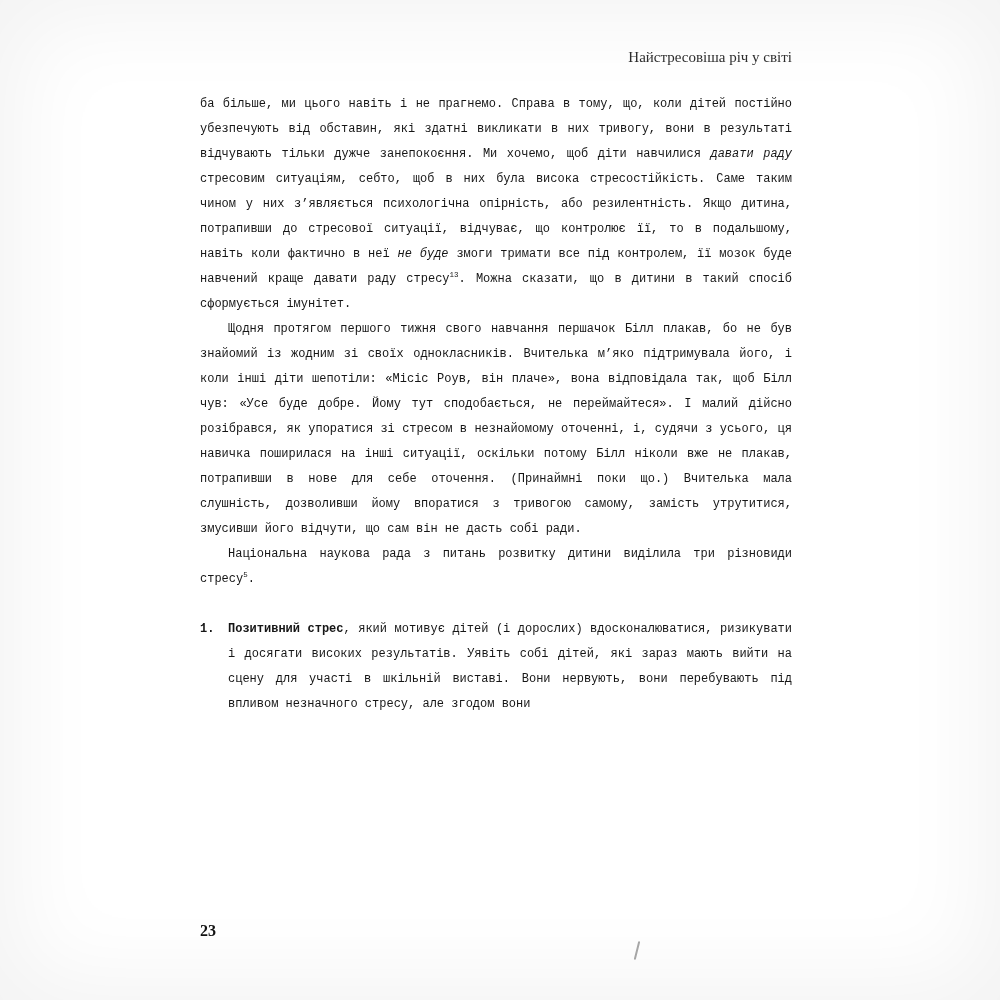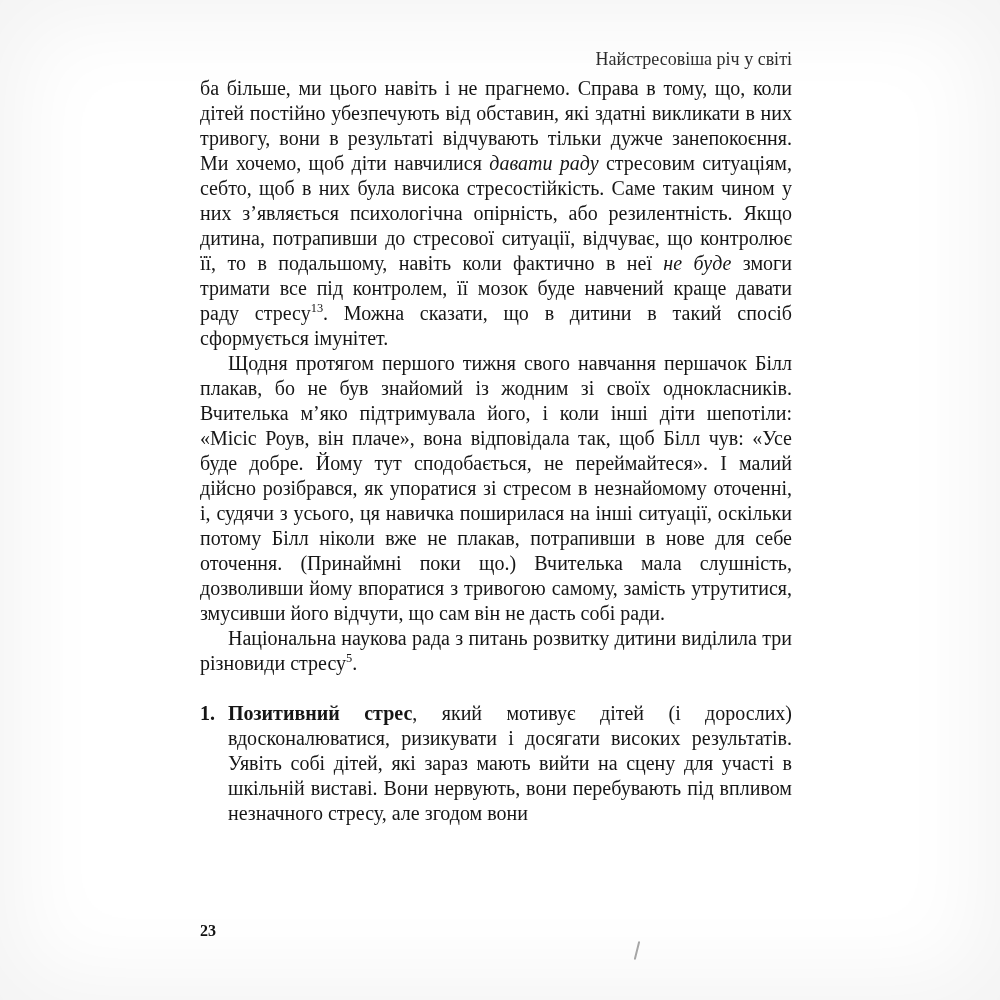--- a/index.html
+++ b/index.html
@@ -18,31 +18,32 @@
     inset: 0;
     box-shadow: inset 0 0 90px 18px rgba(0,0,0,0.05);
     pointer-events: none;
   }
   .running-header {
     position: absolute;
     top: 49px;
     left: 200px;
     width: 592px;
     text-align: right;
-    font-size: 18px;
+    font-size: 15px;
     color: #2d2d2d;
   }
   .text-block {
     position: absolute;
-    top: 76px;
+    top: 92px;
     left: 200px;
     width: 592px;
-    font-size: 20px;
+    font-size: 12px;
     line-height: 25px;
     text-align: justify;
+    font-family: Liberation Mono, monospace;
   }
   p.para { margin: 0; }
   p.para.indent { text-indent: 28px; }
   em { font-style: italic; }
   strong { font-weight: bold; }
   sup { font-size: 62%; vertical-align: super; line-height: 0; }
   .stress-list { margin-top: 25px; }
   .list-item {
     position: relative;
     padding-left: 28px;

